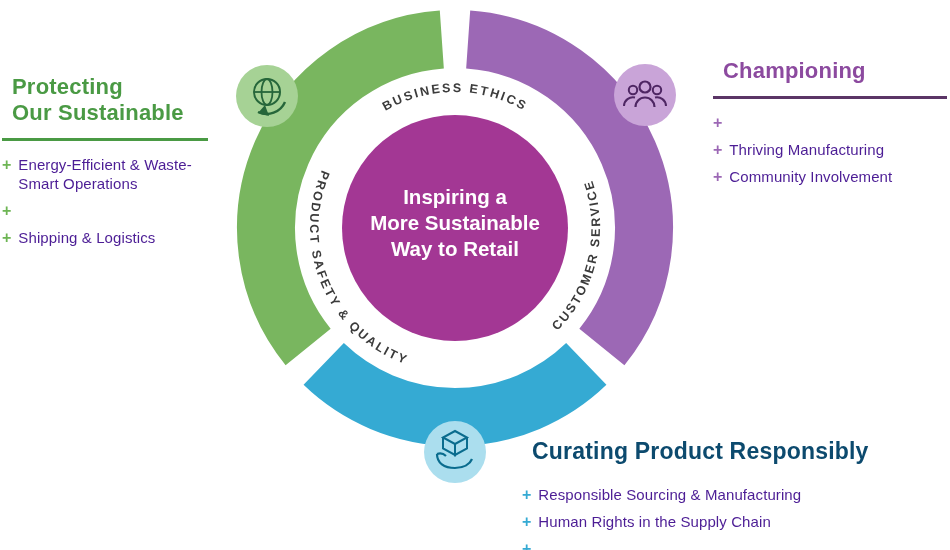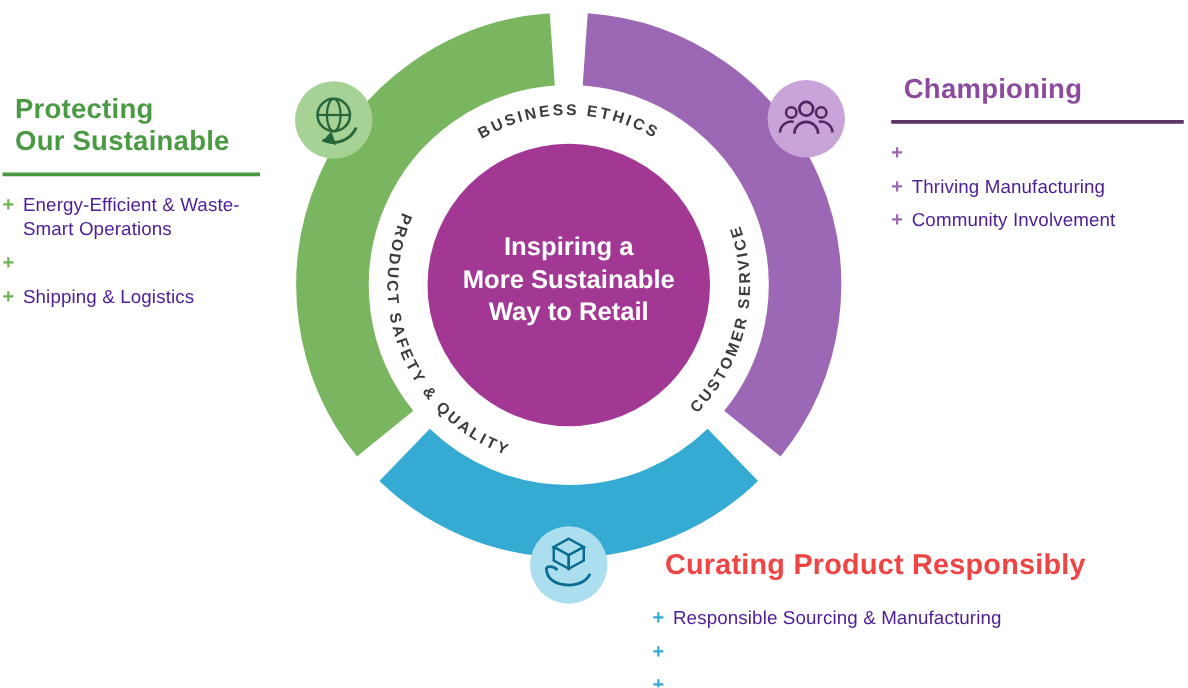--- a/index.html
+++ b/index.html
@@ -32,21 +32,21 @@
   .panel.env h2{color:#4a9a44;}
   .panel.env .divider{background:#4a9a44;width:206px;}
   .panel.env .plus{color:#6db554;}
 
   .panel.emp{left:713px;top:48px;width:237px;}
   .panel.emp h2{color:#8c4a9f;}
   .panel.emp .divider{background:#5b3566;width:234px;}
   .panel.emp .plus{color:#9c68b5;}
 
   .panel.prod{left:522px;top:428px;width:428px;}
-  .panel.prod h2{font-size:23px;color:#ef4444;}
+  .panel.prod h2{font-size:23px;color:#0c4a6e;}
   .panel.prod ul{margin-top:20px;}
   .panel.prod .plus{color:#35aad3;}
 </style>
 </head>
 <body>
 
 <div class="stage">
 
   <svg class="wheel" width="950" height="550" viewBox="0 0 950 550">
 
@@ -146,20 +146,21 @@
     <h2>
       <span>Curating Product Responsibly</span>
     </h2>
     <ul>
       <li>
         <span class="plus">+</span>
         <span class="btxt">Responsible Sourcing &amp; Manufacturing</span>
       </li>
       <li>
         <span class="plus">+</span>
+        <span class="btxt">Human Rights in the Supply Chain</span>
       </li>
       <li>
         <span class="plus">+</span>
       </li>
     </ul>
   </div>
 
 </div>
 
 </body></html>

